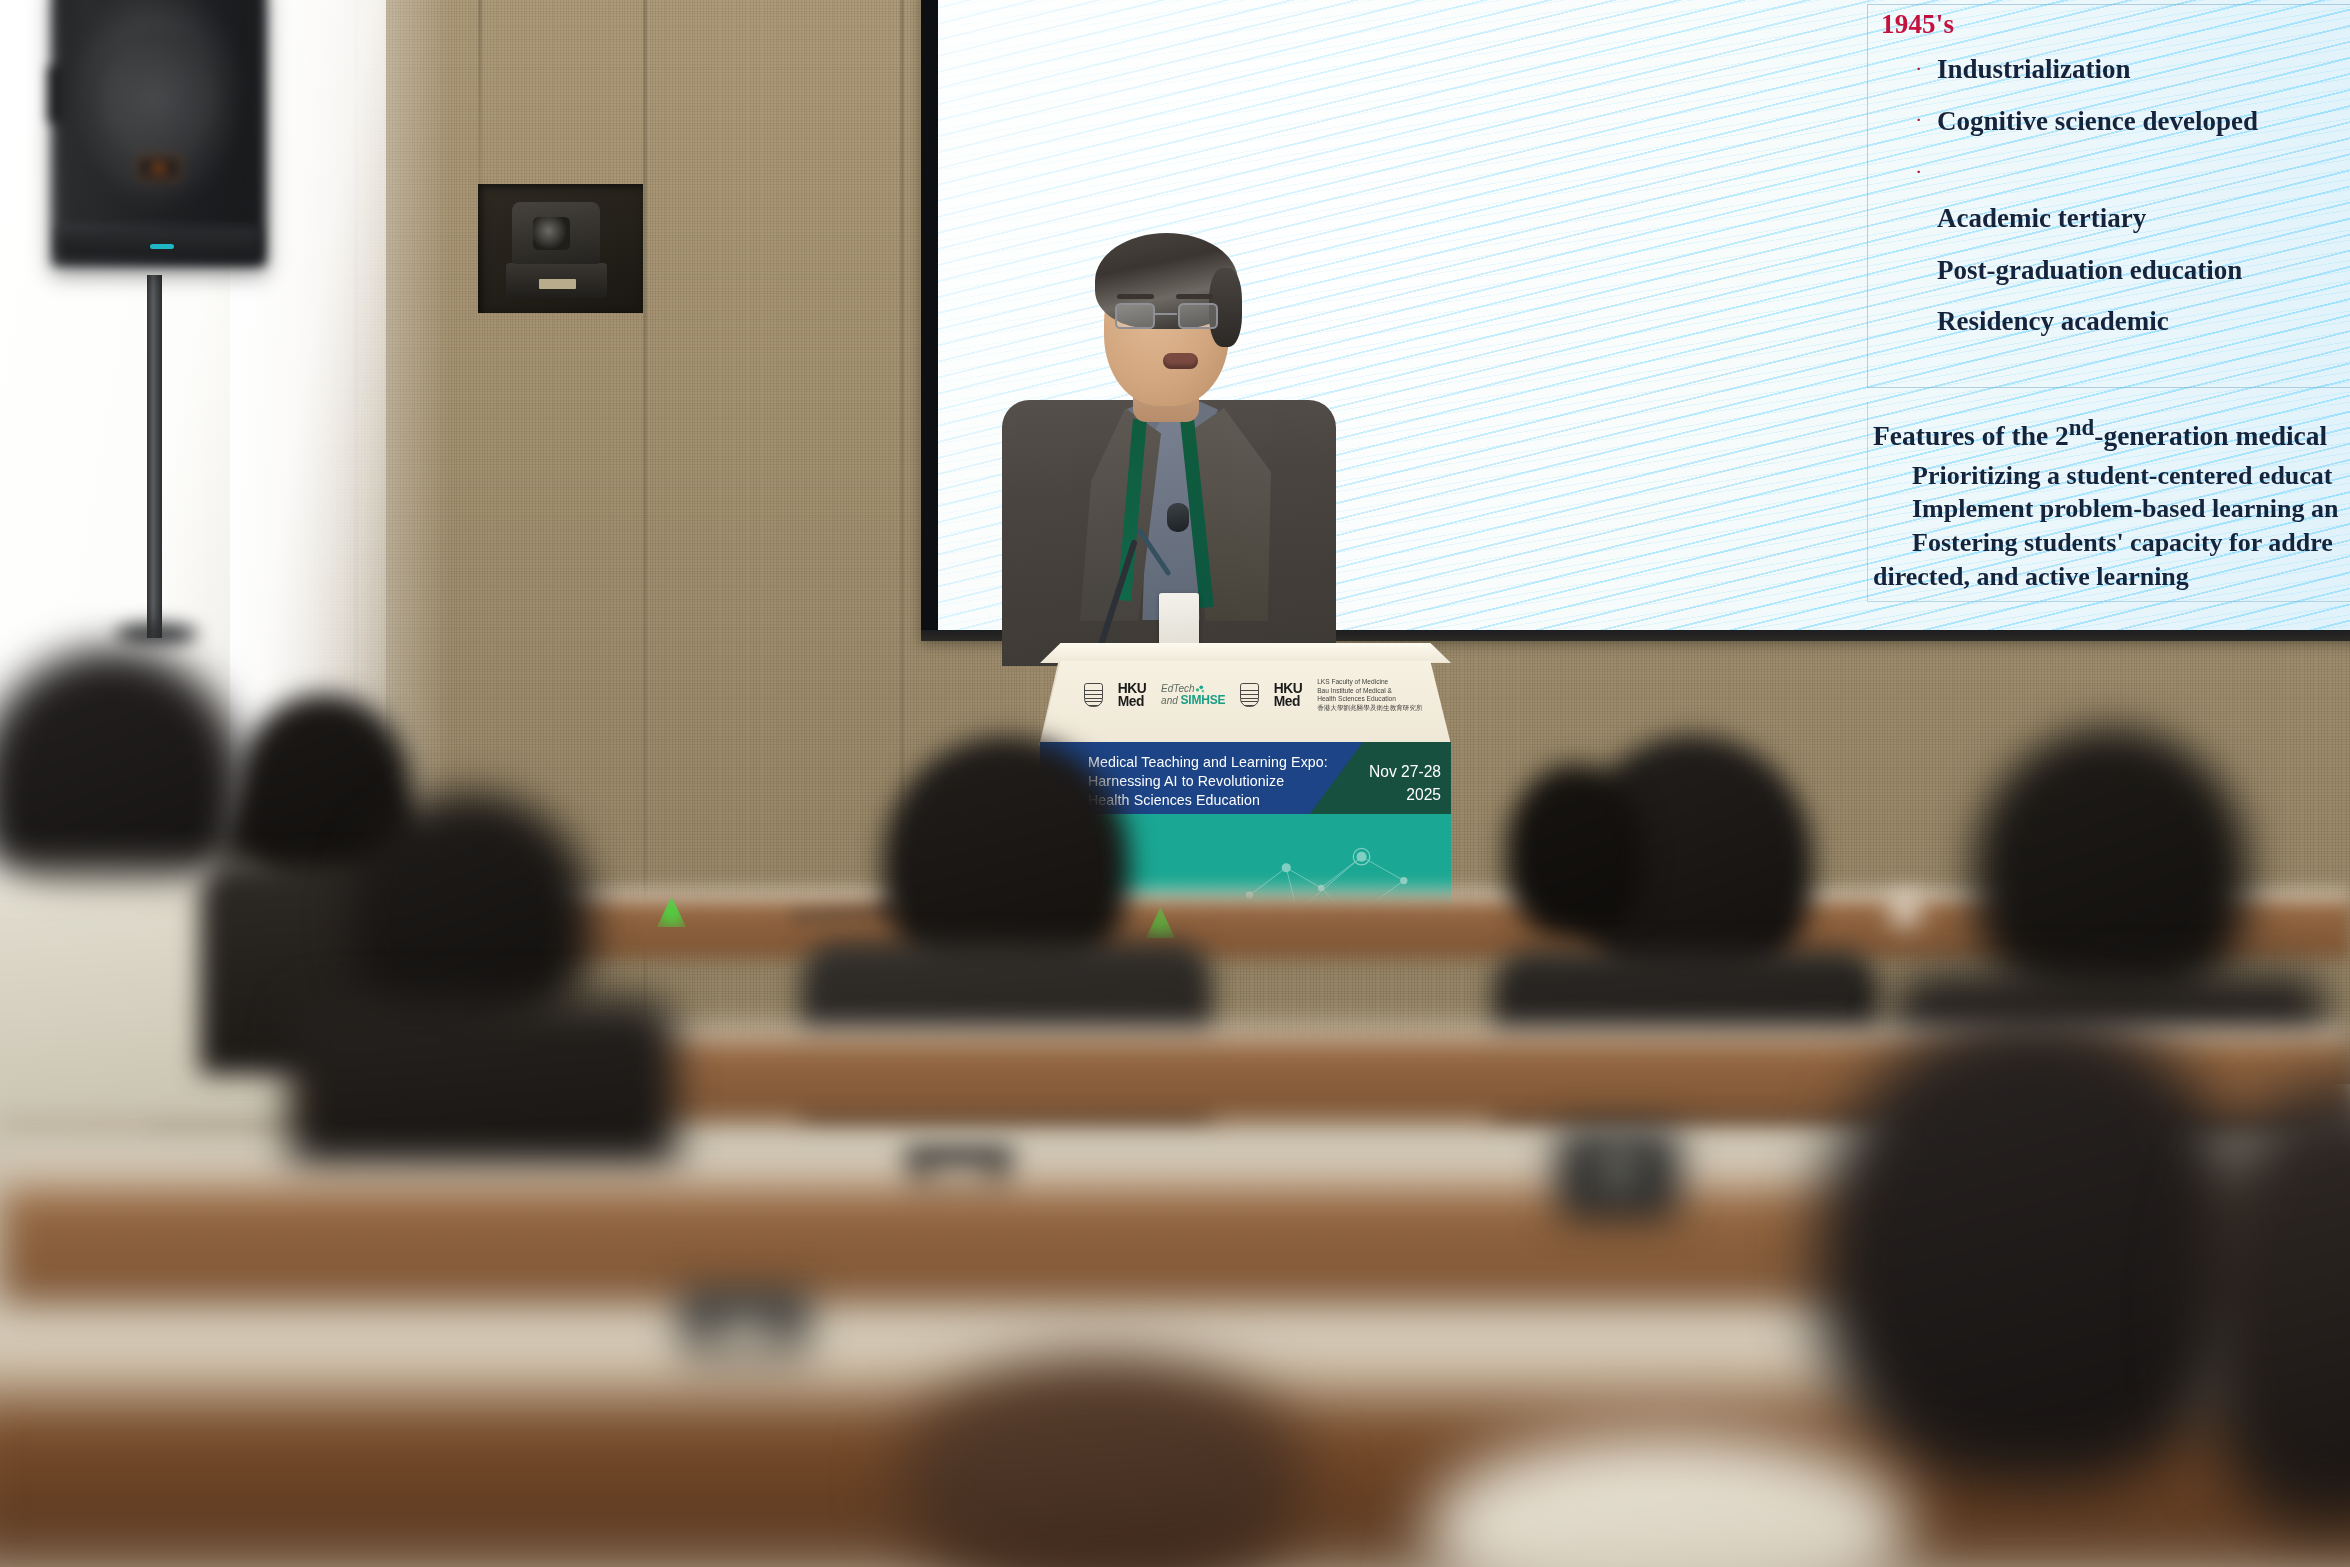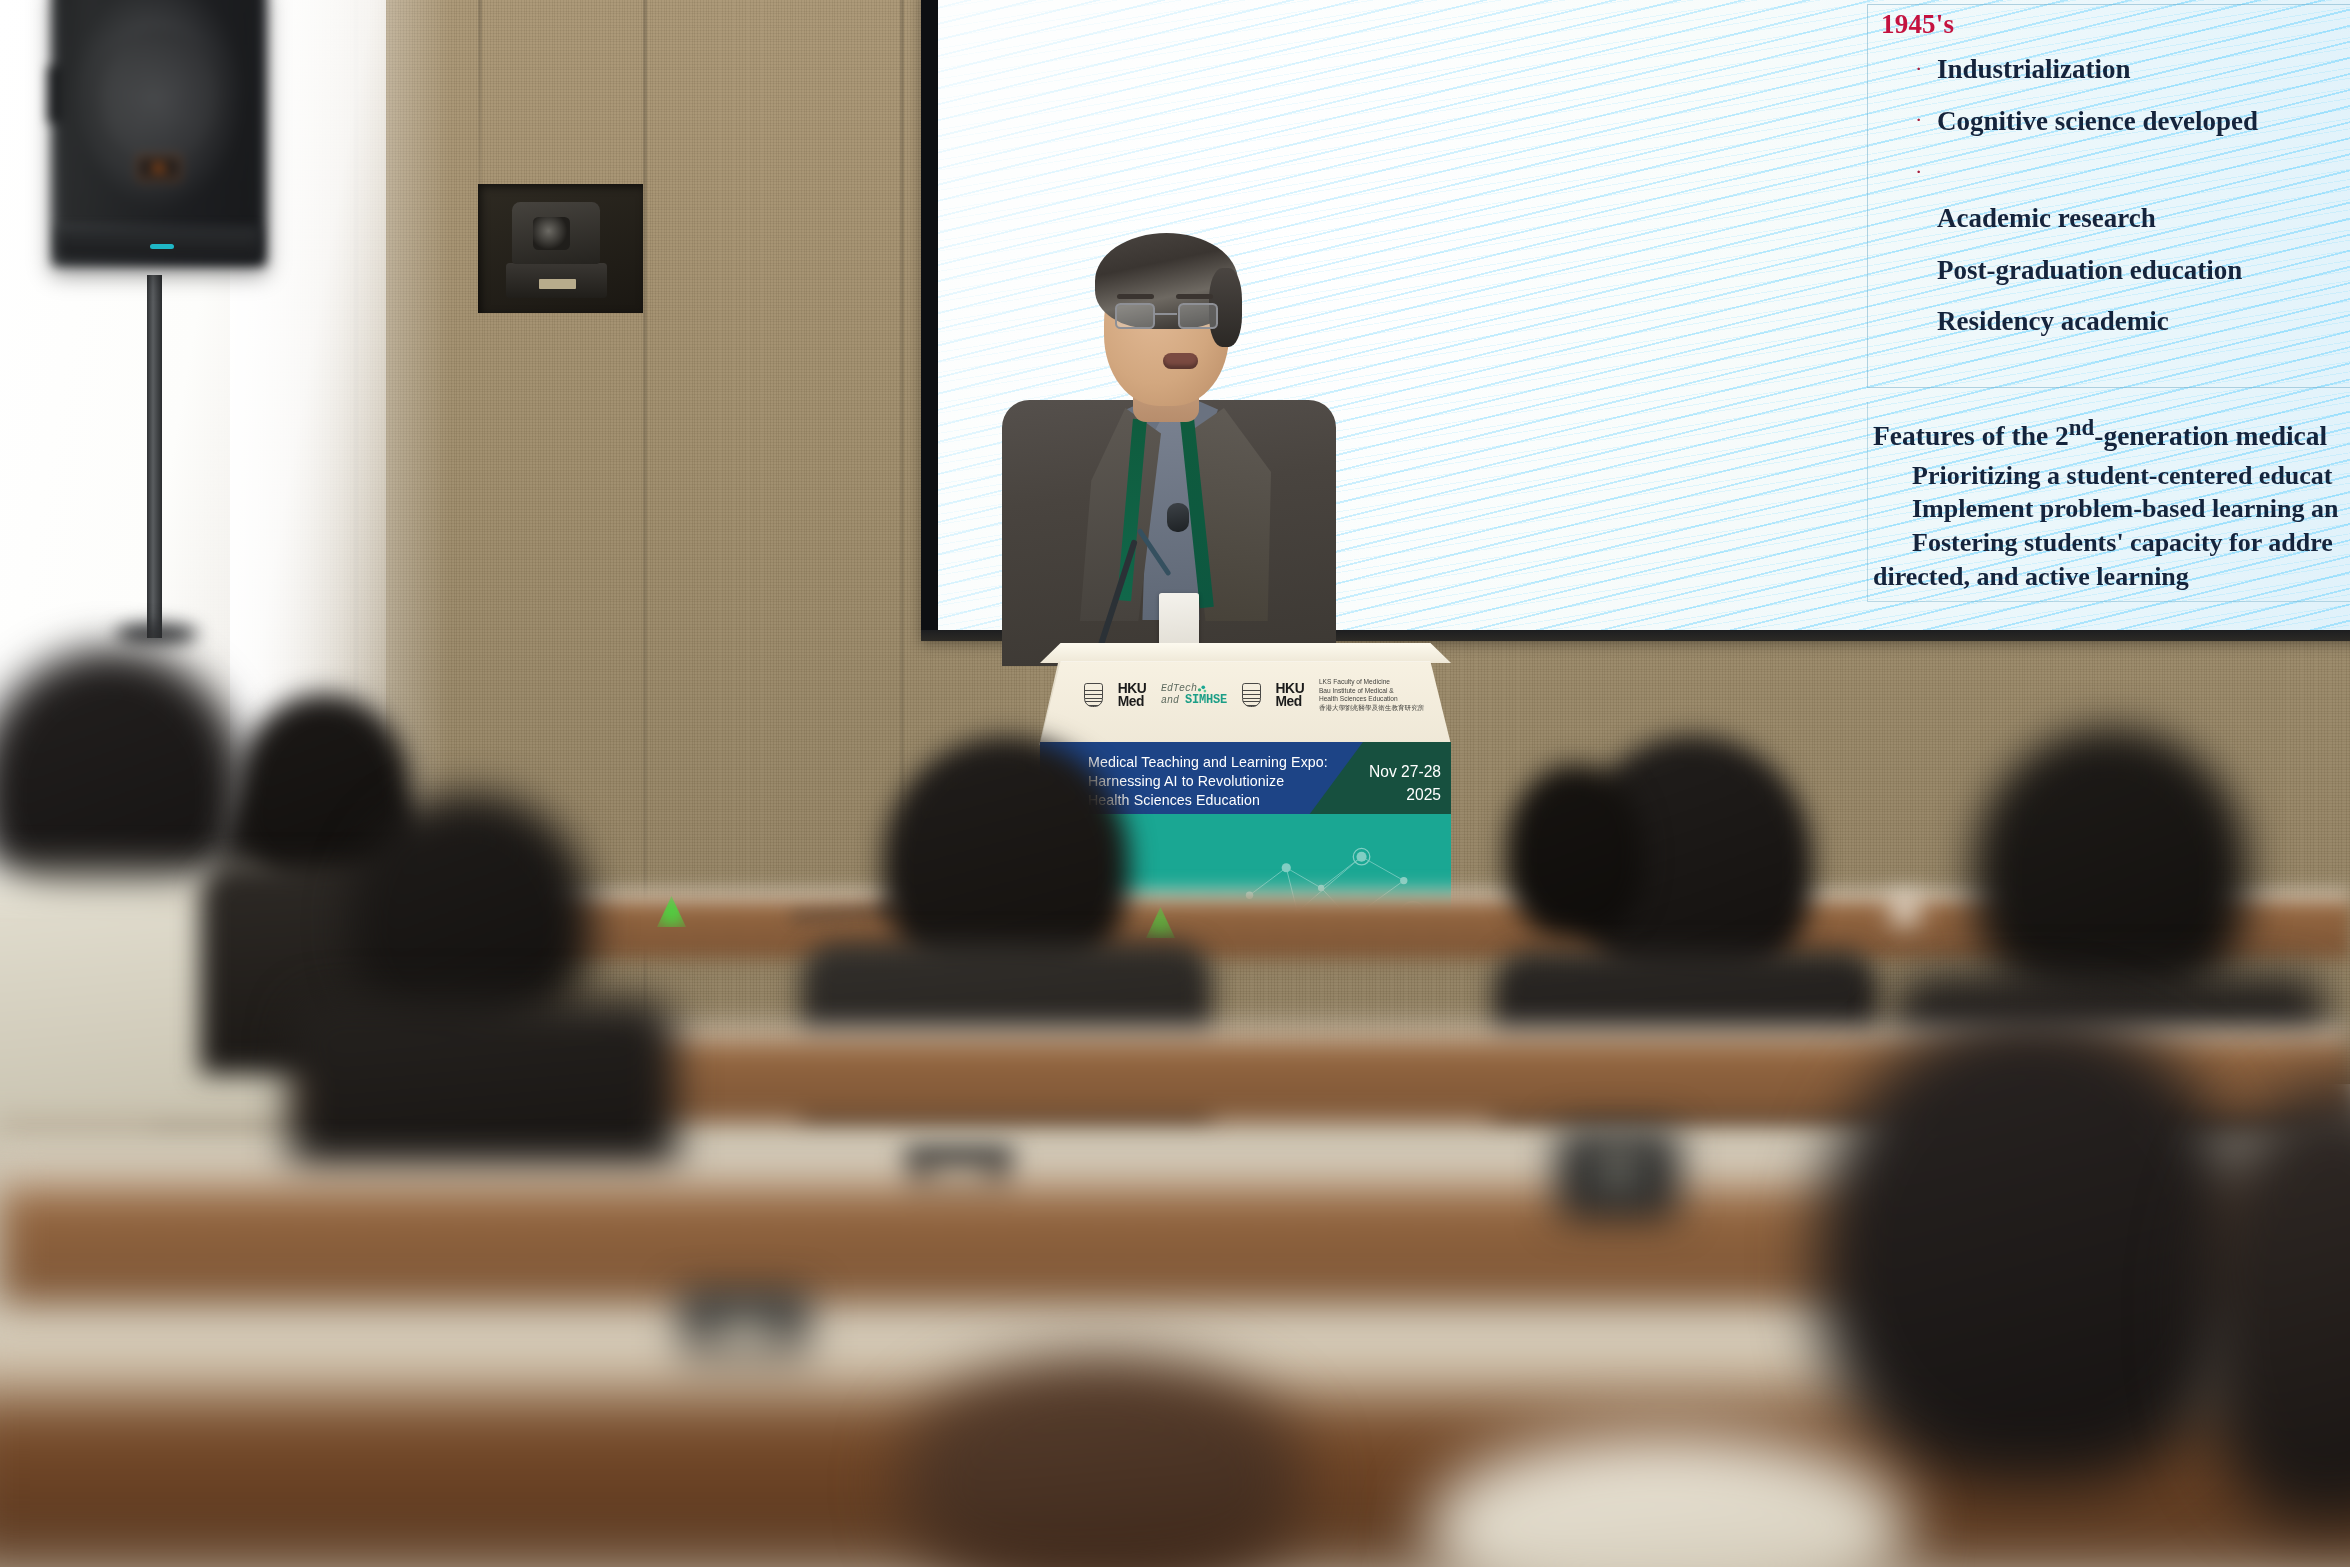--- a/index.html
+++ b/index.html
@@ -157,21 +157,21 @@
   .lect-green{position:absolute;left:269px;top:99px;width:142px;height:73px;background:#17503f;
     clip-path:polygon(38% 0,100% 0,100% 100%,0 100%);}
   .lect-teal{position:absolute;left:0;top:171px;width:411px;height:103px;background:#1aa793;overflow:hidden;}
   .net{position:absolute;left:193px;top:16.5px;width:202px;height:101px;opacity:.45;}
 
   .logos{position:absolute;left:44px;top:35px;display:flex;align-items:center;gap:14.7px;}
   .hkucrest{width:19px;height:24px;border-radius:2.8px 2.8px 8.3px 8.3px;border:1.1px solid #2c2c2c;
     background:repeating-linear-gradient(0deg,#2c2c2c 0 0.9px,transparent 0.9px 3.7px);opacity:.85;flex:none;}
   .hkumed{font-family:"Liberation Sans",sans-serif;font-weight:bold;font-size:13.8px;
     line-height:.98;color:#1b1b1b;letter-spacing:-0.4px;}
-  .edtech{font-family:Liberation Mono, monospace;font-size:10px;line-height:1.02;color:#5d6a5f;
+  .edtech{font-family:Liberation Sans, sans-serif;font-size:10px;line-height:1.02;color:#5d6a5f;
     font-style:italic;}
   .edtech b{color:#1a9e86;font-style:normal;font-size:12px;letter-spacing:-0.2px;}
   .leaf{display:inline-block;width:10px;height:10px;vertical-align:top;}
   .facul{font-family:"Liberation Sans",sans-serif;font-size:6.6px;line-height:1.30;color:#43433f;}
 
   .lect-title{position:absolute;left:48px;top:110px;font-family:"Liberation Sans",sans-serif;
     font-size:14.2px;line-height:1.35;color:#fff;letter-spacing:0.1px;}
   .lect-date{position:absolute;left:317px;top:118px;font-family:"Liberation Sans",sans-serif;
     font-size:15.6px;line-height:1.45;color:#fff;text-align:right;width:84px;}
 
@@ -235,21 +235,21 @@
       </div>
     <div class="b-row">
         <span class="b-dot">·</span>
         <span class="b-txt">Cognitive science developed</span>
       </div>
     <div class="b-row">
         <span class="b-dot">·</span>
       </div>
     <div class="b-row">
         <span class="b-dot blank"></span>
-        <span class="b-txt">Academic research</span>
+        <span class="b-txt">Academic tertiary</span>
       </div>
     <div class="b-row">
         <span class="b-dot blank"></span>
         <span class="b-txt">Post-graduation education</span>
       </div>
     <div class="b-row">
         <span class="b-dot blank"></span>
         <span class="b-txt">Residency academic</span>
       </div>
   </div>

